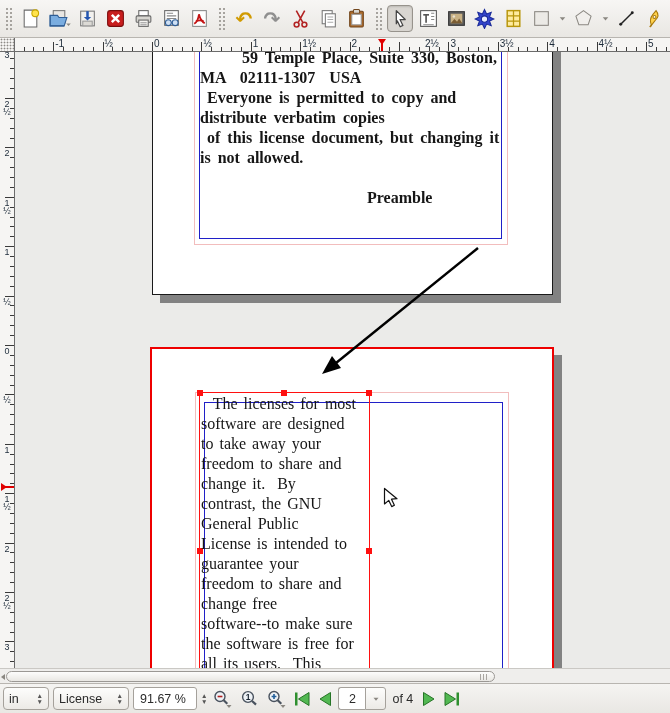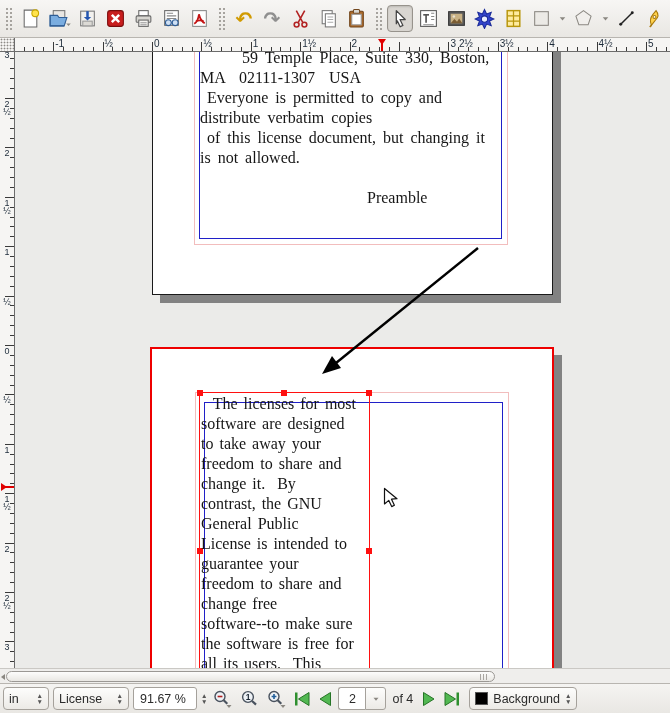--- a/index.html
+++ b/index.html
@@ -53,21 +53,21 @@
   .page1{left:137px;top:-45px;width:401px;height:288px;border:1px solid #1a1a1a;
     box-shadow:8px 8px 0 var(--page-shadow);}
   .page2{left:135px;top:295px;width:404px;height:370px;border:2px solid var(--page2-border);
     box-shadow:8px 8px 0 var(--page-shadow);}
   .guide{position:absolute;border:1px solid var(--margin-pink);}
   .tframe-blue{position:absolute;border:1px solid var(--frame-blue);}
   .tframe-red{position:absolute;border:1.5px solid var(--selection-red);}
   .handle{position:absolute;width:6px;height:6px;background:var(--selection-red);}
   .textblock{position:absolute;font-family:"Liberation Serif",serif;font-size:16px;
     color:#161616;line-height:20px;white-space:pre;}
-  .p1text{left:47px;top:40px;width:303px;word-spacing:3px;}
+  .p1text{left:47px;top:40px;width:303px;word-spacing:3px;font-weight:bold;}
   .p2text{left:49px;top:45px;width:168px;word-spacing:2px;}
   .tline{height:20px;}
   .tline.title{padding-left:167px;}
   .anno{position:absolute;left:0;top:0;pointer-events:none;}
   .cursor{position:absolute;left:368px;top:435px;}
 
   
   .hscroll{position:absolute;left:0;top:668px;width:670px;height:15px;background:#efeeec;
     border-top:1px solid #cac8c4;}
   .hthumb{position:absolute;left:6px;top:2px;width:489px;height:11px;border-radius:6px;
@@ -369,21 +369,21 @@
     <span class="htick" style="left: 631px; height: 9px;"></span>
     <span class="htick" style="left: 640.88px; height: 4px;"></span>
     <span class="htick" style="left: 650.76px; height: 4px;"></span>
     <span class="hlabel" style="left: 40.2px;">-1</span>
     <span class="hlabel" style="left: 89.6px;">½</span>
     <span class="hlabel" style="left: 139px;">0</span>
     <span class="hlabel" style="left: 188.4px;">½</span>
     <span class="hlabel" style="left: 237.8px;">1</span>
     <span class="hlabel" style="left: 287.2px;">1½</span>
     <span class="hlabel" style="left: 336.6px;">2</span>
-    <span class="hlabel" style="left: 402px; padding-left: 42px;">2½</span>
+    <span class="hlabel" style="left: 368px; padding-left: 42px;">2½</span>
     <span class="hlabel" style="left: 435.4px;">3</span>
     <span class="hlabel" style="left: 484.8px;">3½</span>
     <span class="hlabel" style="left: 534.2px;">4</span>
     <span class="hlabel" style="left: 583.6px;">4½</span>
     <span class="hlabel" style="left: 633px;">5</span>
     <span class="hmarker" style="left: 363px;"></span>
     <span class="hmarker-line" style="left: 366px;"></span>
   </div>
 <div class="ruler-v">
     <span class="vtick" style="top: 6.48px; width: 4px;"></span>
@@ -581,23 +581,13 @@
       <path d="M3.5 1.5v13L14 8z" fill="#52b852" stroke="#267426"></path>
     </svg>
   </button>
   <button class="nav">
     <svg viewBox="0 0 18 16">
       <path d="M2 1.5v13L12.5 8z" fill="#52b852" stroke="#267426"></path>
       <rect x="13.5" y="1.5" width="2.5" height="13" fill="#2f8f2f"></rect>
     </svg>
   </button>
 
-  <div class="sb-combo" style="margin-left:4px;min-width:104px;justify-content:space-between;">
-    <span style="display:inline-flex;align-items:center;gap:5px;">
-      <span class="swatch"></span>
-      <span>Background</span>
-    </span>
-    <span class="spin">
-        <i>▲</i>
-        <i>▼</i>
-      </span>
-  </div>
 </div>
 
 </body></html>

